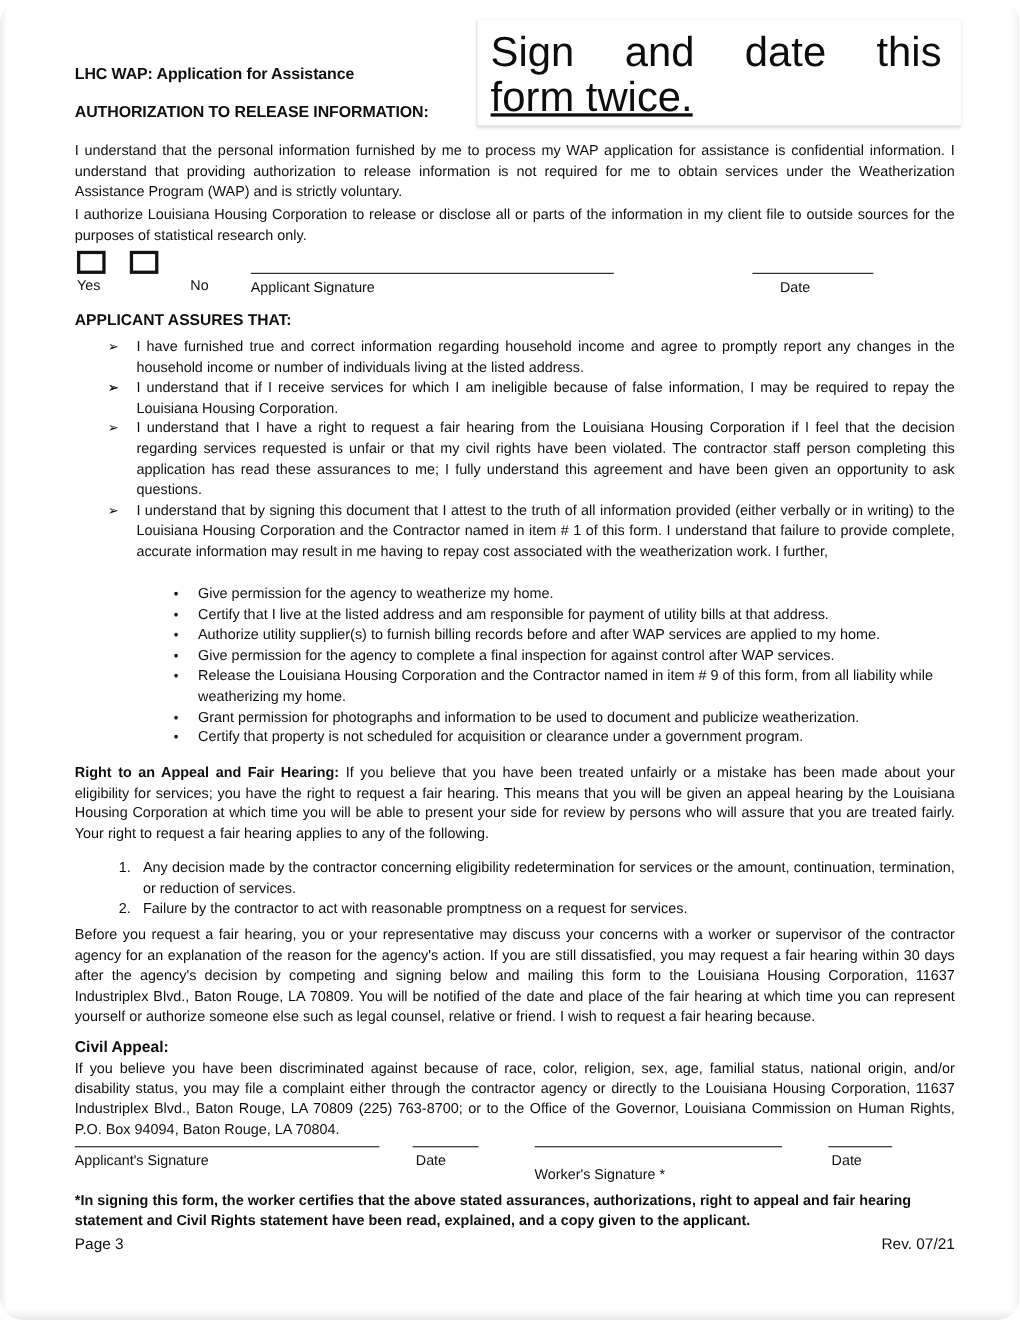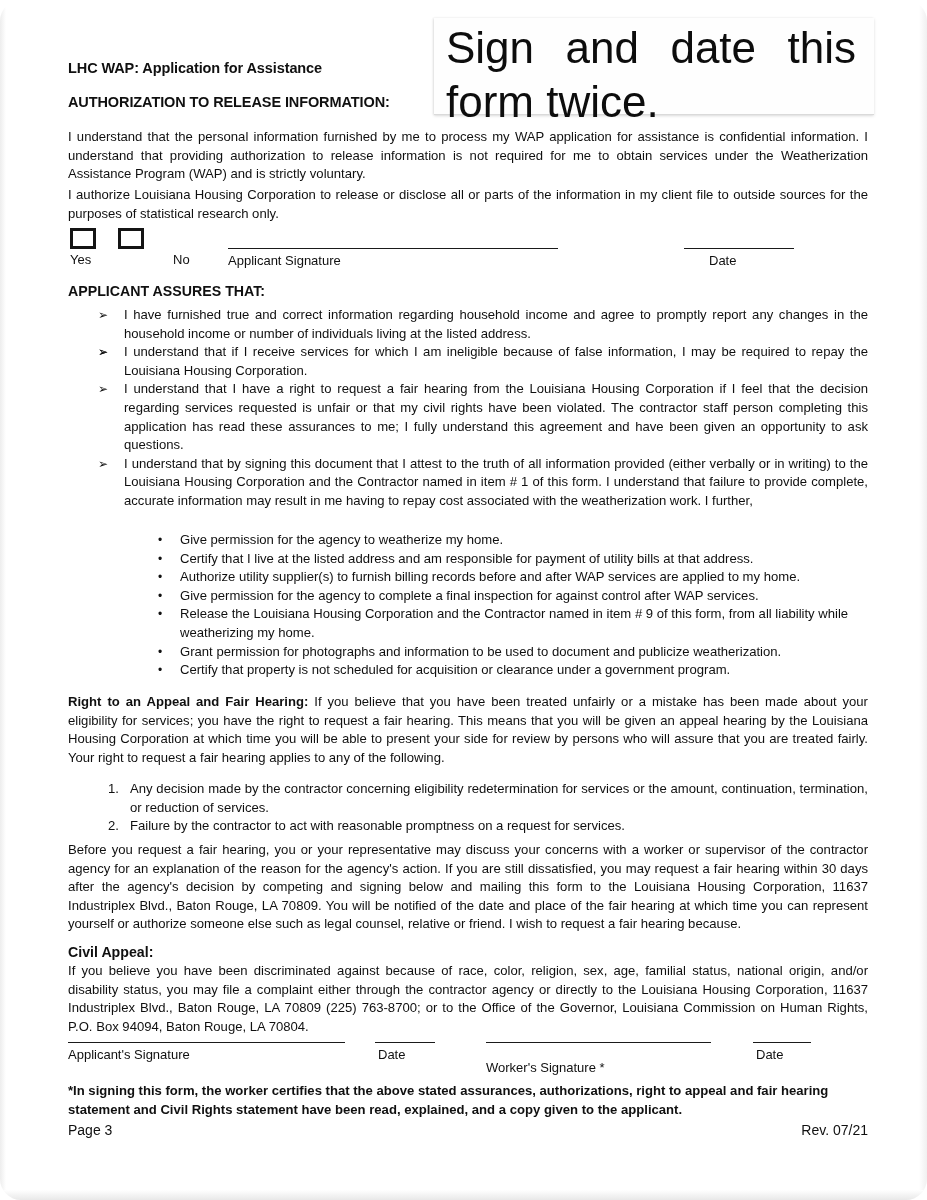--- a/index.html
+++ b/index.html
@@ -63,28 +63,28 @@
     top: 18px;
     width: 440px;
     height: 96px;
     background: #fefefe;
     box-shadow: 0 1px 3px rgba(0,0,0,0.13), -1px 0 2px rgba(0,0,0,0.07);
     border-bottom: 1px solid #dadada;
   }
   .note-overlay .note-line {
     position: absolute;
     left: 12px;
-    font-size: 44px;
+    font-size: 38px;
     line-height: 44px;
     color: #0d0d0d;
     white-space: nowrap;
     font-weight: 400;
   }
   .note-line-1 { top: 8px; width: 410px; display: flex; justify-content: space-between; }
-  .note-line-2 { top: 62px; }
+  .note-line-2 { top: 49px; text-decoration: underline; }
 
   
   .para {
     position: absolute;
     left: 0;
     width: 800px;
     font-size: 13.1px;
     line-height: 18.6px;
     text-align: justify;
     text-justify: inter-word;

